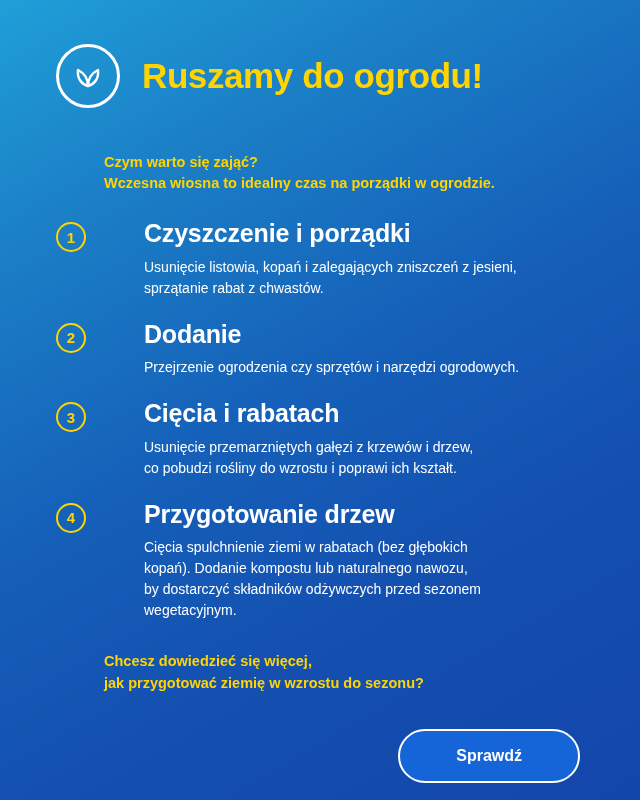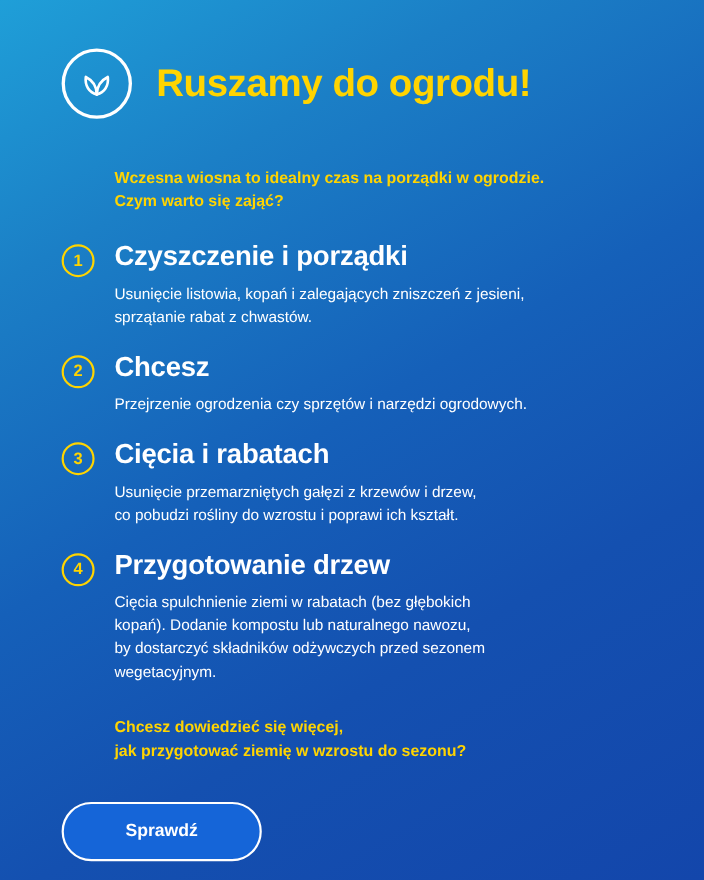--- a/index.html
+++ b/index.html
@@ -79,21 +79,21 @@
     border: 2px solid #ffd400;
     color: #ffd400;
     font-size: 15px;
     font-weight: bold;
     display: flex;
     align-items: center;
     justify-content: center;
     margin-top: 2px;
   }
 
-  .step-body { padding-top: 0; }
+  .step-body { padding-top: 0; margin-left: 40px; }
 
   .step-title {
     font-size: 25px;
     font-weight: bold;
     line-height: 1.1;
     color: #ffffff;
     margin-bottom: 9px;
     letter-spacing: -0.2px;
   }
 
@@ -111,21 +111,21 @@
     font-size: 14.5px;
     line-height: 1.5;
     margin-left: 48px;
     margin-top: 30px;
     white-space: pre-line;
   }
 
   
   .cta-wrap {
     display: flex;
-    justify-content: flex-start;
+    justify-content: flex-end;
     margin-top: 34px;
   }
 
   .cta-button {
     background: #1565d8;
     color: #ffffff;
     border: 2px solid #ffffff;
     border-radius: 28px;
     font-size: 16px;
     font-weight: bold;
@@ -143,37 +143,37 @@
     <div class="logo-mark">
       <svg width="34" height="34" viewBox="0 0 34 34" aria-hidden="true">
         <path d="M17 27 C17 19 13 14 7 11 C6 19 10 25 17 27 Z" fill="none" stroke="#ffffff" stroke-width="2.4" stroke-linejoin="round"></path>
         <path d="M17 27 C17 19 21 14 27 11 C28 19 24 25 17 27 Z" fill="none" stroke="#ffffff" stroke-width="2.4" stroke-linejoin="round"></path>
       </svg>
     </div>
     <h1 class="headline">Ruszamy do ogrodu!</h1>
   </div>
 
   <div class="intro">
+    <div>Czym warto się zająć?</div>
     <div>Wczesna wiosna to idealny czas na porządki w ogrodzie.</div>
-    <div>Czym warto się zająć?</div>
   </div>
 
   <div class="step">
     <div class="step-num">1</div>
     <div class="step-body">
       <div class="step-title">Czyszczenie i porządki</div>
       <div class="step-text">Usunięcie listowia, kopań i zalegających zniszczeń z jesieni,
 sprzątanie rabat z chwastów.</div>
     </div>
   </div>
 
   <div class="step">
     <div class="step-num">2</div>
     <div class="step-body">
-      <div class="step-title">Chcesz</div>
+      <div class="step-title">Dodanie</div>
       <div class="step-text">Przejrzenie ogrodzenia czy sprzętów i narzędzi ogrodowych.</div>
     </div>
   </div>
 
   <div class="step">
     <div class="step-num">3</div>
     <div class="step-body">
       <div class="step-title">Cięcia i rabatach</div>
       <div class="step-text">Usunięcie przemarzniętych gałęzi z krzewów i drzew,
 co pobudzi rośliny do wzrostu i poprawi ich kształt.</div>

